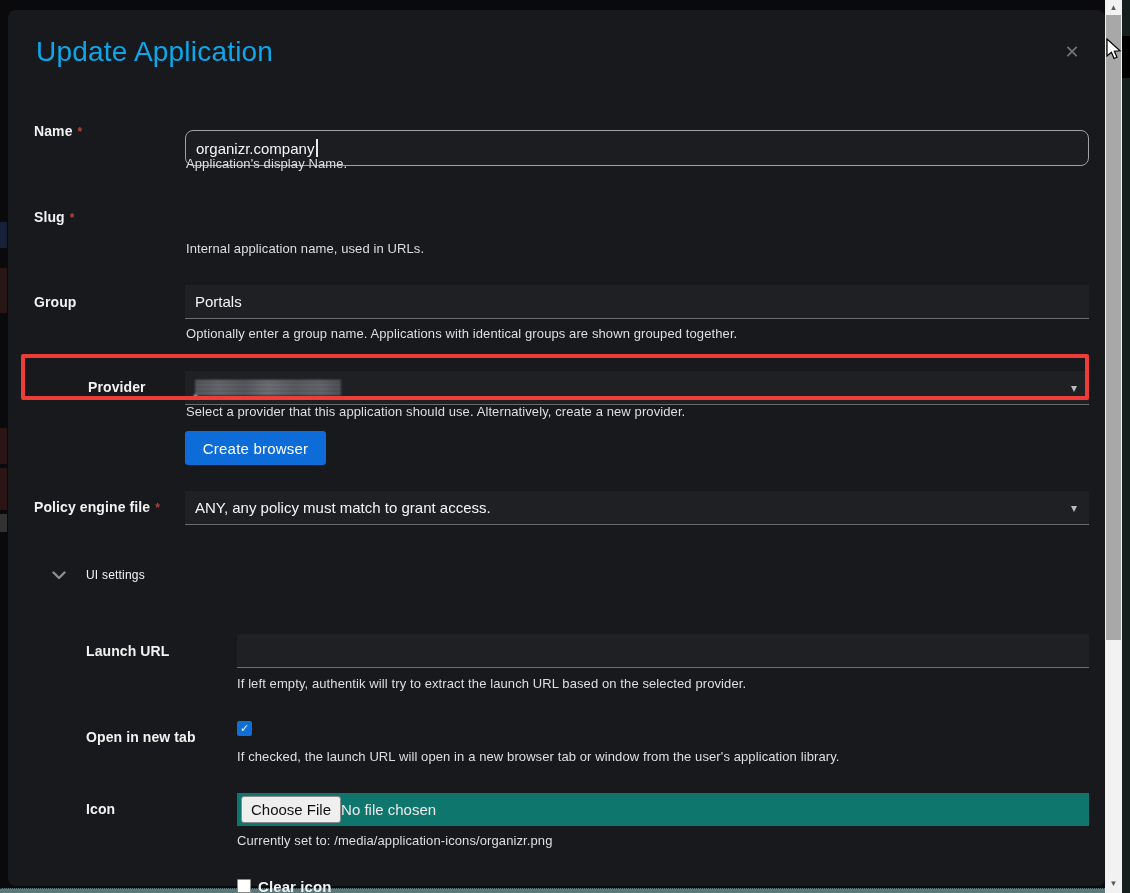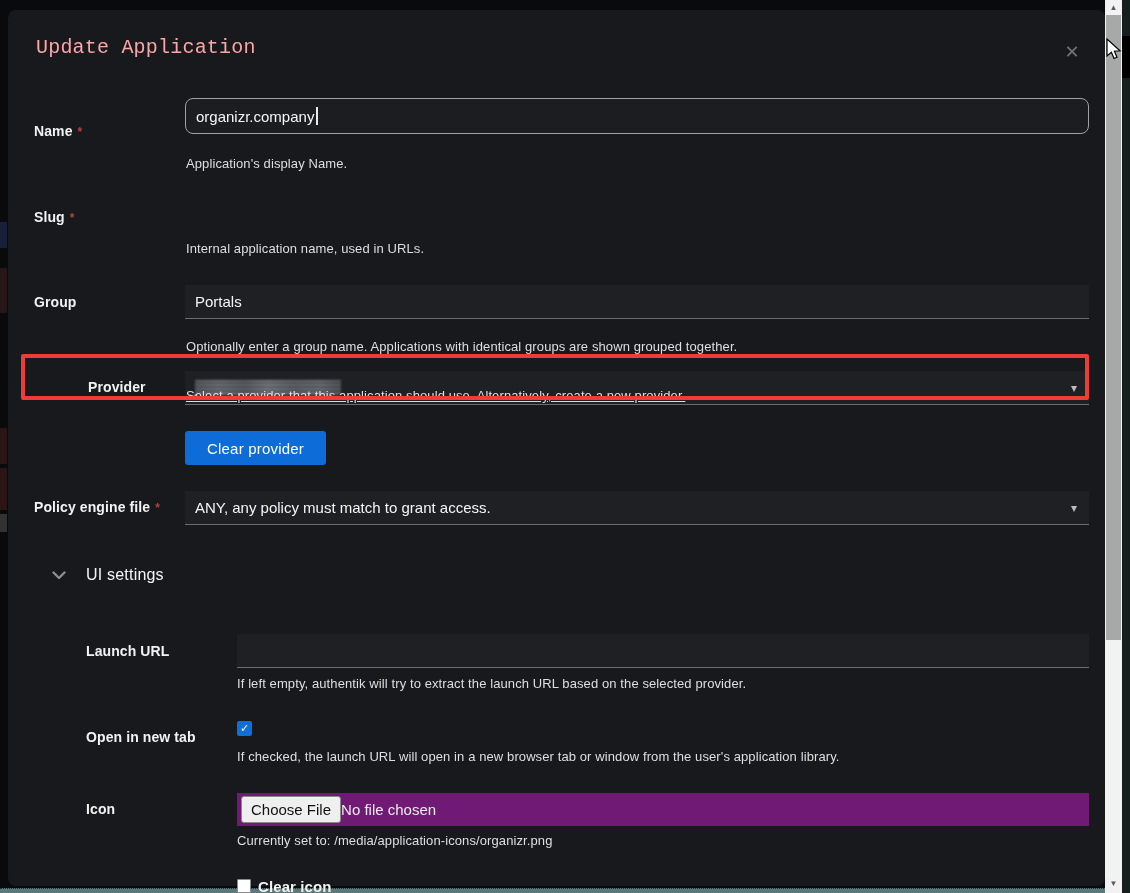--- a/index.html
+++ b/index.html
@@ -20,21 +20,21 @@
   .right-strip{position:absolute;left:1122px;top:0;width:8px;height:893px;background:#15201e;}
   .right-strip-black{position:absolute;left:1122px;top:36px;width:8px;height:42px;background:#000;}
 
   
   .modal{
     position:absolute;left:8px;top:10px;width:1097px;height:876px;
     background:#17191c;border-radius:8px;
   }
   .modal-title{
     position:absolute;left:28px;top:26px;
-    font-size:20px;font-weight:500;color:#fca5a5;letter-spacing:.2px;font-family:Liberation Mono, monospace;
+    font-size:28px;font-weight:500;color:#0ea5e9;letter-spacing:.2px;
   }
   .close-btn{
     position:absolute;left:1052px;top:30px;width:24px;height:24px;
     color:#6f7377;font-size:18px;font-weight:700;text-align:center;line-height:24px;cursor:pointer;
   }
 
   
   .f-label{
     position:absolute;display:flex;align-items:flex-end;gap:5px;
     font-size:14px;font-weight:600;color:#f2f2f2;letter-spacing:.1px;
@@ -78,38 +78,38 @@
   }
 
   .btn-primary{
     position:absolute;left:177px;top:421px;width:141px;height:34px;
     background:#0d6cd8;color:#fff;border:none;border-radius:3px;
     font-size:15px;font-family:inherit;cursor:pointer;letter-spacing:.2px;
   }
 
   
   .section-head{position:absolute;left:44px;top:556px;display:flex;align-items:center;gap:20px;cursor:pointer;}
-  .section-label{font-size:16px;color:#f5f5f5;letter-spacing:.2px;}
+  .section-label{font-size:12px;color:#f5f5f5;letter-spacing:.2px;}
 
   
   .checkbox{
     position:absolute;box-sizing:border-box;cursor:pointer;
   }
   .checkbox.checked{
     width:15px;height:15px;background:#0f6fd7;border-radius:2px;
     color:#fff;font-size:11px;font-weight:700;line-height:15px;text-align:center;
   }
   .checkbox.unchecked{
     width:14px;height:14px;background:#ffffff;border:1px solid #8a8a8a;border-radius:1px;
   }
 
   
   .file-row{
     position:absolute;left:229px;top:783px;width:852px;height:33px;
-    background:#701a75;display:flex;align-items:center;cursor:pointer;
+    background:#0f766e;display:flex;align-items:center;cursor:pointer;
   }
   .file-btn{
     margin-left:4px;height:25px;padding:0 9px;
     background:#efefef;border:1px solid #8a8a8a;border-radius:3px;
     color:#111;font-size:15px;font-family:inherit;display:flex;align-items:center;cursor:pointer;
   }
   .file-status{color:#ececec;font-size:15px;}
 
   
   .scrollbar{position:absolute;left:1105px;top:0;width:17px;height:893px;background:#f2f2f2;}
@@ -134,51 +134,51 @@
 
 <div class="modal">
 
   <div class="modal-title">Update Application</div>
   <div class="close-btn">✕</div>
 
   <div class="f-label" style="left:26px;top:113px;">
     <span>Name</span>
     <span class="req">*</span>
   </div>
-  <div class="f-input focused" style="left:177px;top:88px;width:904px;">
+  <div class="f-input focused" style="left:177px;top:120px;width:904px;">
     <span>organizr.company</span>
     <span class="text-caret"></span>
   </div>
   <div class="f-help" style="left:178px;top:146px;">Application's display Name.</div>
 
   <div class="f-label" style="left:26px;top:199px;">
     <span>Slug</span>
     <span class="req">*</span>
   </div>
   <div class="f-help" style="left:178px;top:231px;">Internal application name, used in URLs.</div>
 
   <div class="f-label" style="left:26px;top:284px;">
     <span>Group</span>
   </div>
   <div class="f-input" style="left:177px;top:275px;width:904px;">
     <span>Portals</span>
   </div>
-  <div class="f-help" style="left:178px;top:316px;margin-top:13px;">Optionally enter a group name. Applications with identical groups are shown grouped together.</div>
+  <div class="f-help" style="left:178px;top:316px;">Optionally enter a group name. Applications with identical groups are shown grouped together.</div>
 
   <div class="f-label" style="left:42px;top:369px;padding-left:38px;">
     <span>Provider</span>
   </div>
   <div class="f-select" style="left:177px;top:361px;width:904px;">
     <span class="redacted">
         <span class="redacted-dot"></span>
       </span>
     <span class="caret">▾</span>
   </div>
-  <div class="f-help" style="left:178px;top:378px;text-decoration:underline;">Select a provider that this application should use. Alternatively, create a new provider.</div>
-  <button class="btn-primary">Clear provider</button>
+  <div class="f-help" style="left:178px;top:394px;">Select a provider that this application should use. Alternatively, create a new provider.</div>
+  <button class="btn-primary">Create browser</button>
 
   <div class="f-label" style="left:26px;top:489px;">
     <span>Policy engine file</span>
     <span class="req">*</span>
   </div>
   <div class="f-select" style="left:177px;top:481px;width:904px;">
     <span>ANY, any policy must match to grant access.</span>
     <span class="caret">▾</span>
   </div>
 

